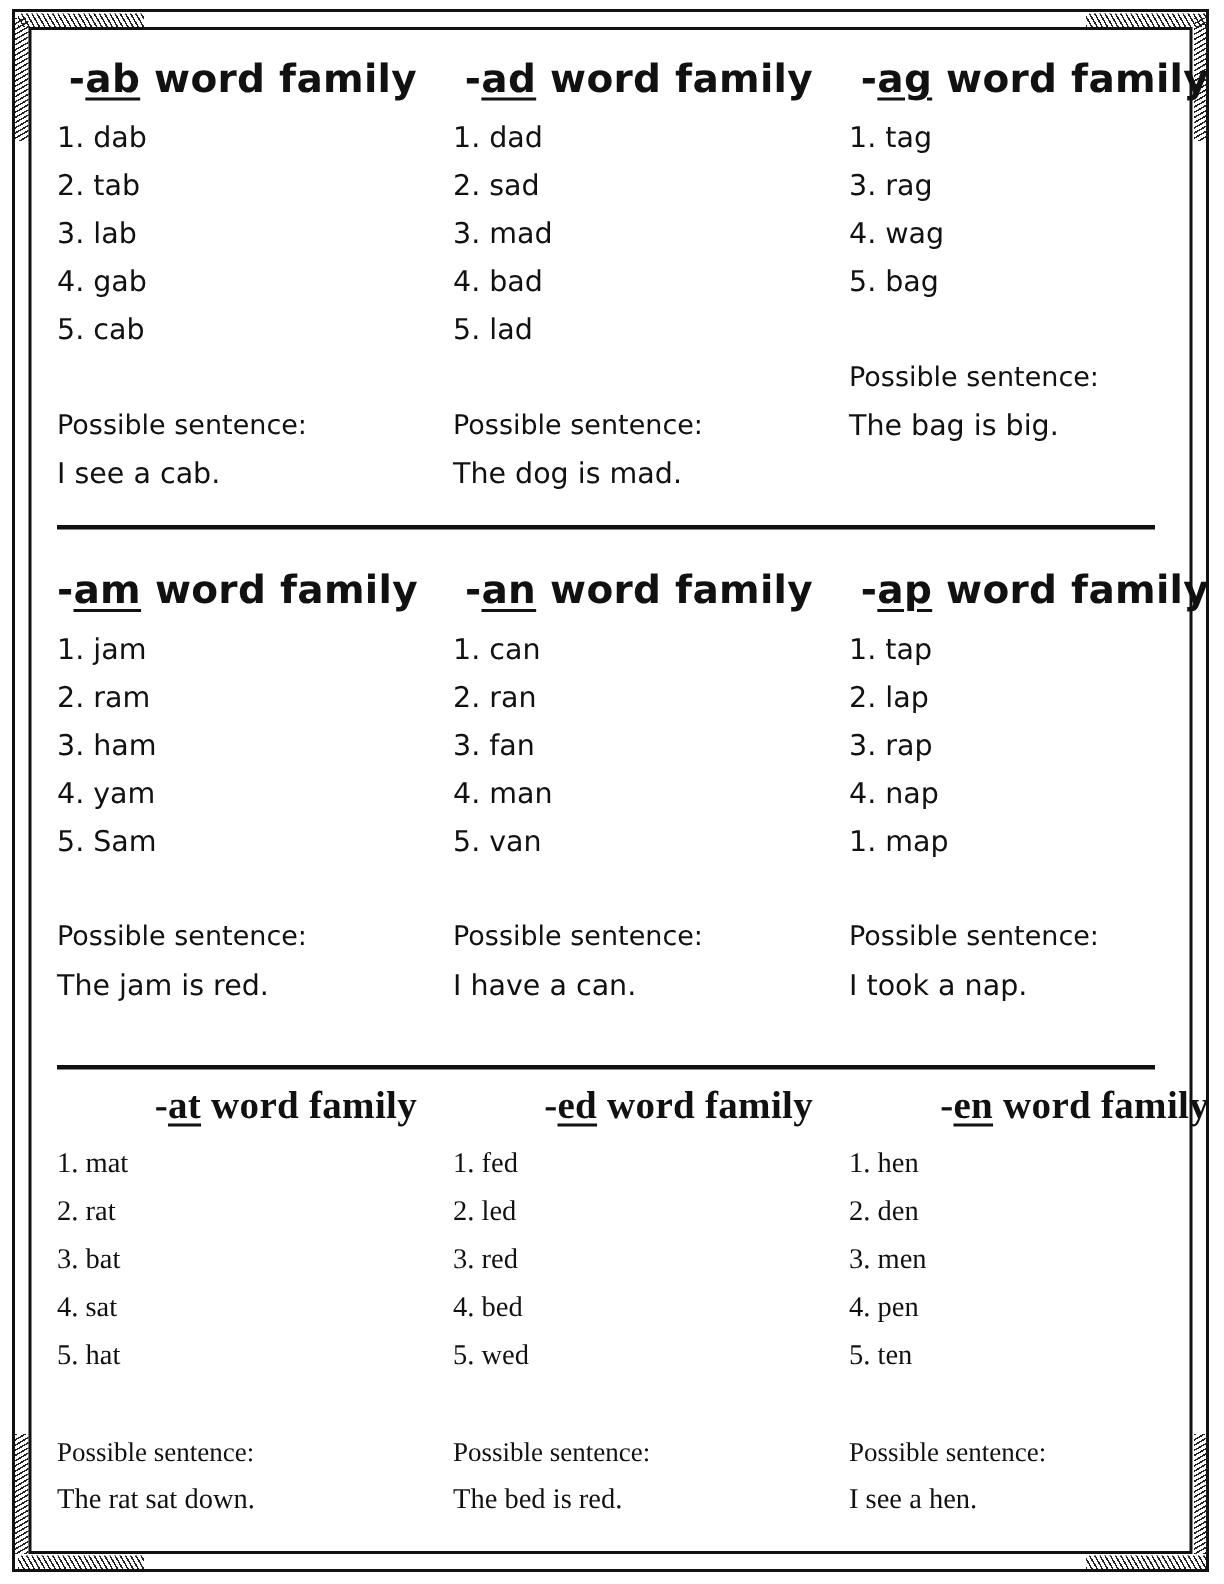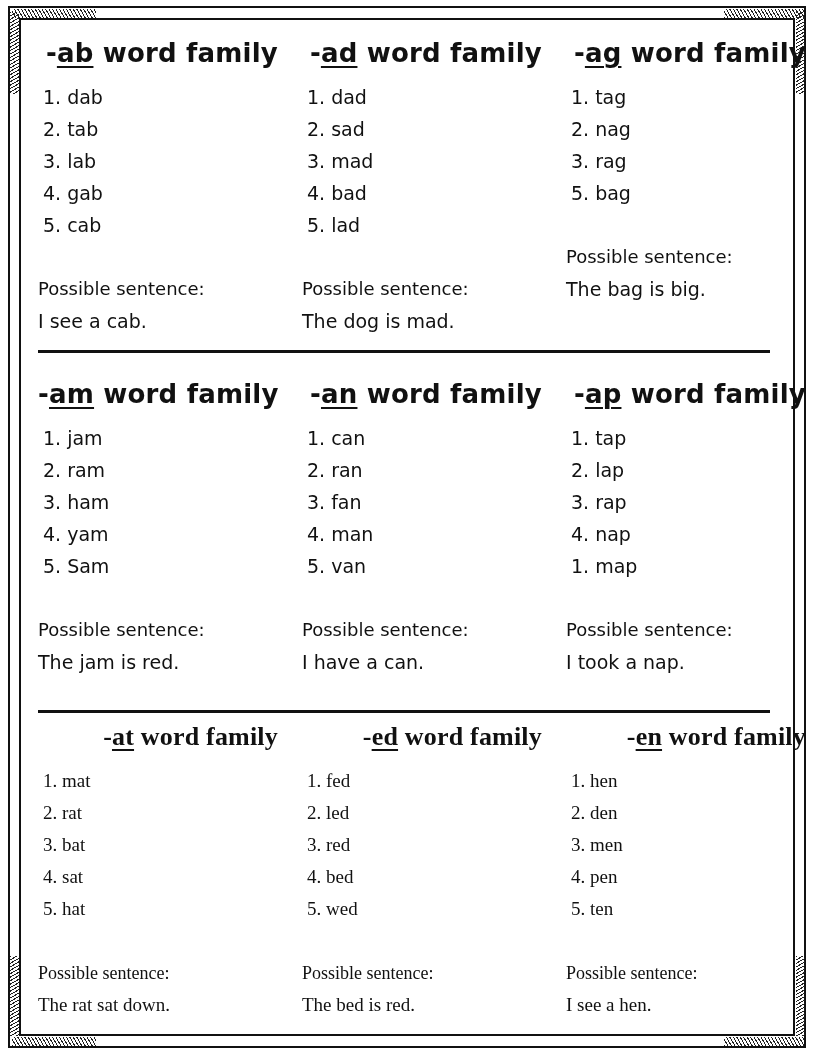--- a/index.html
+++ b/index.html
@@ -18,21 +18,21 @@
   .grid { position: absolute; left: 36px; top: 30px; width: 740px; }
   .row { position: relative; height: 342px; }
   .row-divider { position: absolute; left: 2px; width: 732px; height: 3px; background: #111; }
 
   .col { position: absolute; top: 0; width: 240px; }
   .col.c0 { left: 2px; } .col.c1 { left: 266px; } .col.c2 { left: 530px; }
 
   .title { font-size: 26px; font-weight: bold; letter-spacing: 0.2px; height: 46px;
            line-height: 46px; white-space: nowrap; text-align: right; }
   .title .fam { text-decoration: underline; text-decoration-thickness: 2px; text-underline-offset: 4px; }
-  .words { list-style: none; margin: 5px; padding: 0; }
+  .words { list-style: none; margin: 0; padding: 0; }
   .words li { font-size: 19px; height: 32px; line-height: 32px; }
   .sent-label { font-size: 18px; margin-top: 32px; height: 32px; line-height: 32px; }
   .sent { font-size: 19px; height: 32px; line-height: 32px; }
 </style>
 </head>
 <body>
 
 <div class="frame-outer"></div>
 <div class="frame-inner"></div>
 <div class="hatch" style="left:12px;top:9px;width:84px;height:9px;"></div>
@@ -67,22 +67,22 @@
           <li>4. bad</li>
           <li>5. lad</li>
         </ul>
     <div class="sent-label">Possible sentence:</div>
     <div class="sent">The dog is mad.</div>
   </div>
       <div class="col c2">
     <div class="title"><span>-</span><span class="fam">ag</span><span> word family</span></div>
     <ul class="words">
           <li>1. tag</li>
-          <li>2. nag</li>
           <li>3. rag</li>
+          <li>4. wag</li>
           <li>5. bag</li>
         </ul>
     <div class="sent-label">Possible sentence:</div>
     <div class="sent">The bag is big.</div>
   </div>
       <div class="row-divider" style="top: 320px;"></div>
     </div>
     <div class="row" style="position: absolute; top: 341px; width: 740px;">
       <div class="col c0">
     <div class="title"><span>-</span><span class="fam">am</span><span> word family</span></div>

